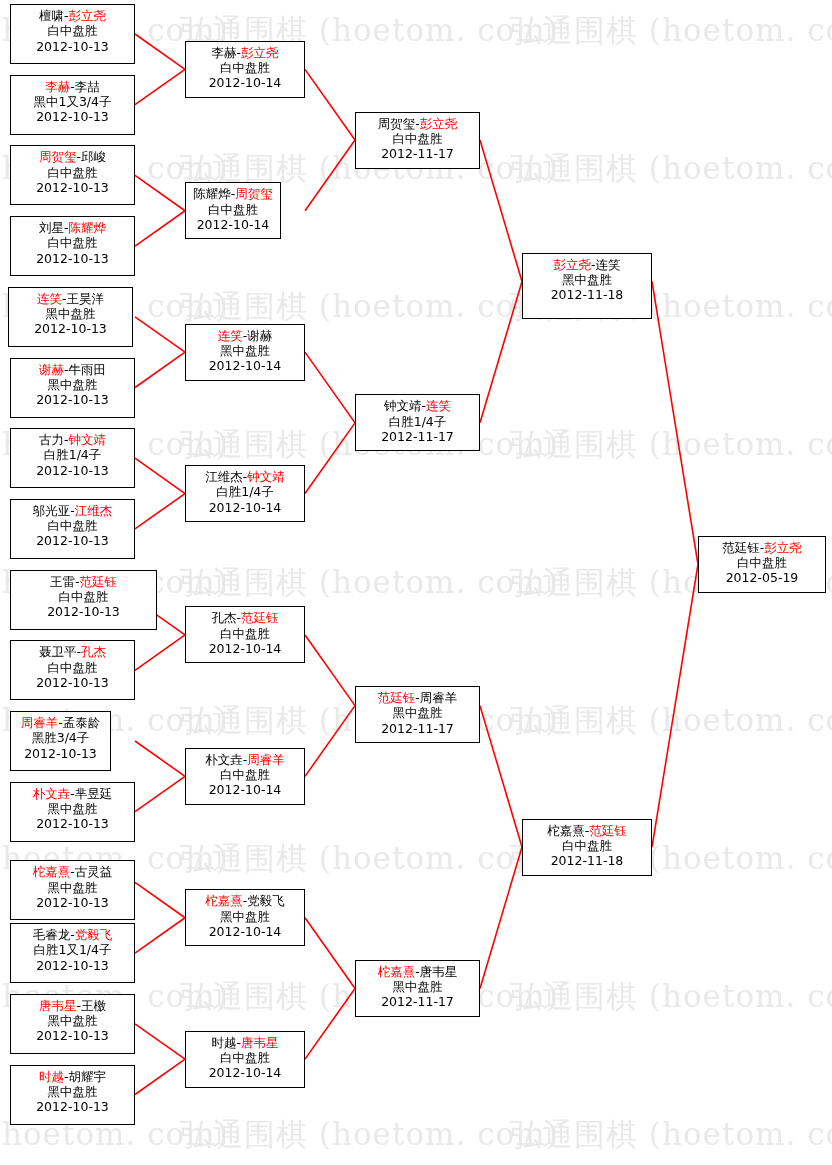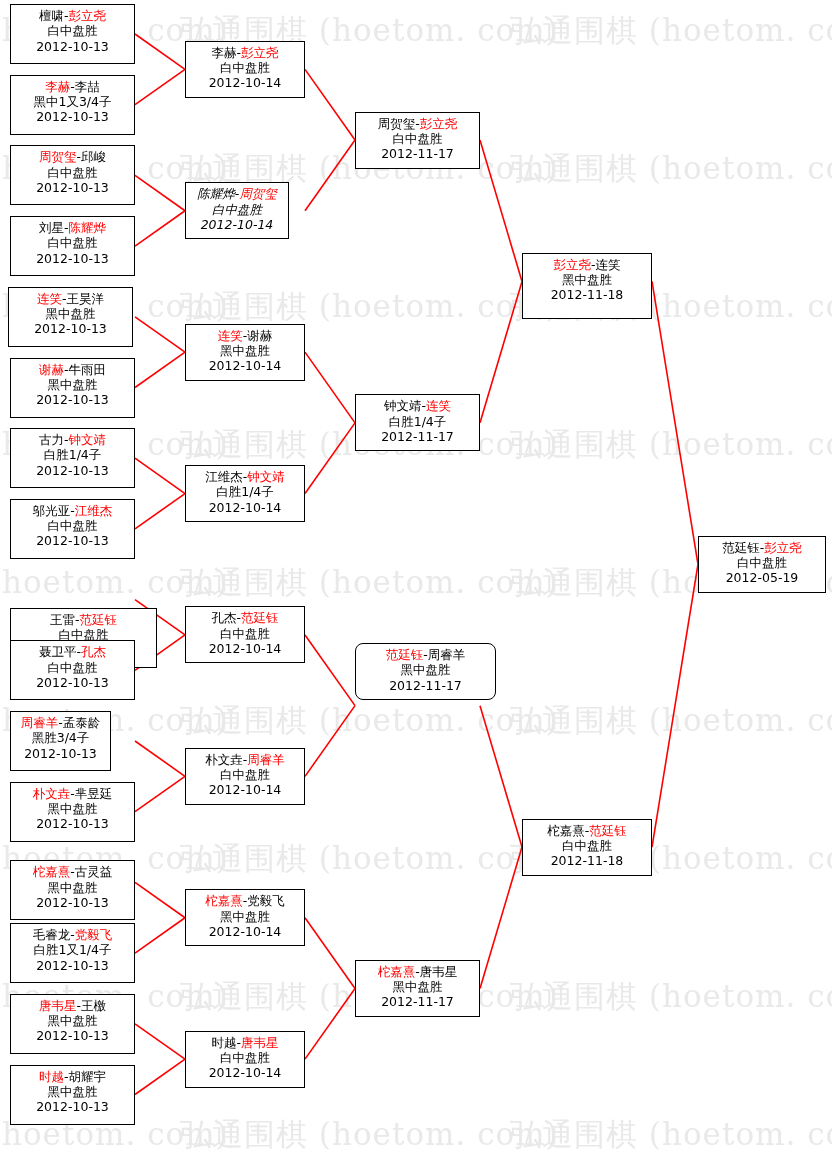--- a/index.html
+++ b/index.html
@@ -128,21 +128,21 @@
     <div class="node" style="left: 10px; top: 428.2px; width: 125px; height: 60px;">
       <div class="ln"><span class="k">古力</span><span>-</span><span class="r">钟文靖</span></div>
       <div class="ln">白胜1/4子</div>
       <div class="ln">2012-10-13</div>
     </div>
     <div class="node" style="left: 10px; top: 498.9px; width: 125px; height: 60px;">
       <div class="ln"><span class="k">邬光亚</span><span>-</span><span class="r">江维杰</span></div>
       <div class="ln">白中盘胜</div>
       <div class="ln">2012-10-13</div>
     </div>
-    <div class="node" style="left: 10px; top: 569.6px; width: 147px; height: 60px; margin-top: 38px;">
+    <div class="node" style="left: 10px; top: 569.6px; width: 147px; height: 60px;">
       <div class="ln"><span class="k">王雷</span><span>-</span><span class="r">范廷钰</span></div>
       <div class="ln">白中盘胜</div>
       <div class="ln">2012-10-13</div>
     </div>
     <div class="node" style="left: 10px; top: 640.3px; width: 125px; height: 60px;">
       <div class="ln"><span class="k">聂卫平</span><span>-</span><span class="r">孔杰</span></div>
       <div class="ln">白中盘胜</div>
       <div class="ln">2012-10-13</div>
     </div>
     <div class="node" style="left: 10px; top: 711px; width: 101px; height: 60px;">
@@ -173,21 +173,21 @@
     <div class="node" style="left: 10px; top: 1064.5px; width: 125px; height: 60px;">
       <div class="ln"><span class="r">时越</span><span>-</span><span class="k">胡耀宇</span></div>
       <div class="ln">黑中盘胜</div>
       <div class="ln">2012-10-13</div>
     </div>
     <div class="node" style="left: 185px; top: 40.85px; width: 120px; height: 57px;">
       <div class="ln"><span class="k">李赫</span><span>-</span><span class="r">彭立尧</span></div>
       <div class="ln">白中盘胜</div>
       <div class="ln">2012-10-14</div>
     </div>
-    <div class="node" style="left: 185px; top: 182.25px; width: 104px; height: 57px; font-style: italic;">
+    <div class="node" style="left: 185px; top: 182.25px; width: 96px; height: 57px;">
       <div class="ln"><span class="k">陈耀烨</span><span>-</span><span class="r">周贺玺</span></div>
       <div class="ln">白中盘胜</div>
       <div class="ln">2012-10-14</div>
     </div>
     <div class="node" style="left: 185px; top: 323.65px; width: 120px; height: 57px;">
       <div class="ln"><span class="r">连笑</span><span>-</span><span class="k">谢赫</span></div>
       <div class="ln">黑中盘胜</div>
       <div class="ln">2012-10-14</div>
     </div>
     <div class="node" style="left: 185px; top: 465.05px; width: 120px; height: 57px;">
@@ -218,21 +218,21 @@
     <div class="node" style="left: 355px; top: 111.55px; width: 125px; height: 57px;">
       <div class="ln"><span class="k">周贺玺</span><span>-</span><span class="r">彭立尧</span></div>
       <div class="ln">白中盘胜</div>
       <div class="ln">2012-11-17</div>
     </div>
     <div class="node" style="left: 355px; top: 394.35px; width: 125px; height: 57px;">
       <div class="ln"><span class="k">钟文靖</span><span>-</span><span class="r">连笑</span></div>
       <div class="ln">白胜1/4子</div>
       <div class="ln">2012-11-17</div>
     </div>
-    <div class="node" style="left: 355px; top: 643px; width: 141px; height: 57px; border-radius: 8px;">
+    <div class="node" style="left: 355px; top: 686px; width: 125px; height: 57px;">
       <div class="ln"><span class="r">范廷钰</span><span>-</span><span class="k">周睿羊</span></div>
       <div class="ln">黑中盘胜</div>
       <div class="ln">2012-11-17</div>
     </div>
     <div class="node" style="left: 355px; top: 959.95px; width: 125px; height: 57px;">
       <div class="ln"><span class="r">柁嘉熹</span><span>-</span><span class="k">唐韦星</span></div>
       <div class="ln">黑中盘胜</div>
       <div class="ln">2012-11-17</div>
     </div>
     <div class="node" style="left: 522px; top: 252.95px; width: 130px; height: 66px;">

